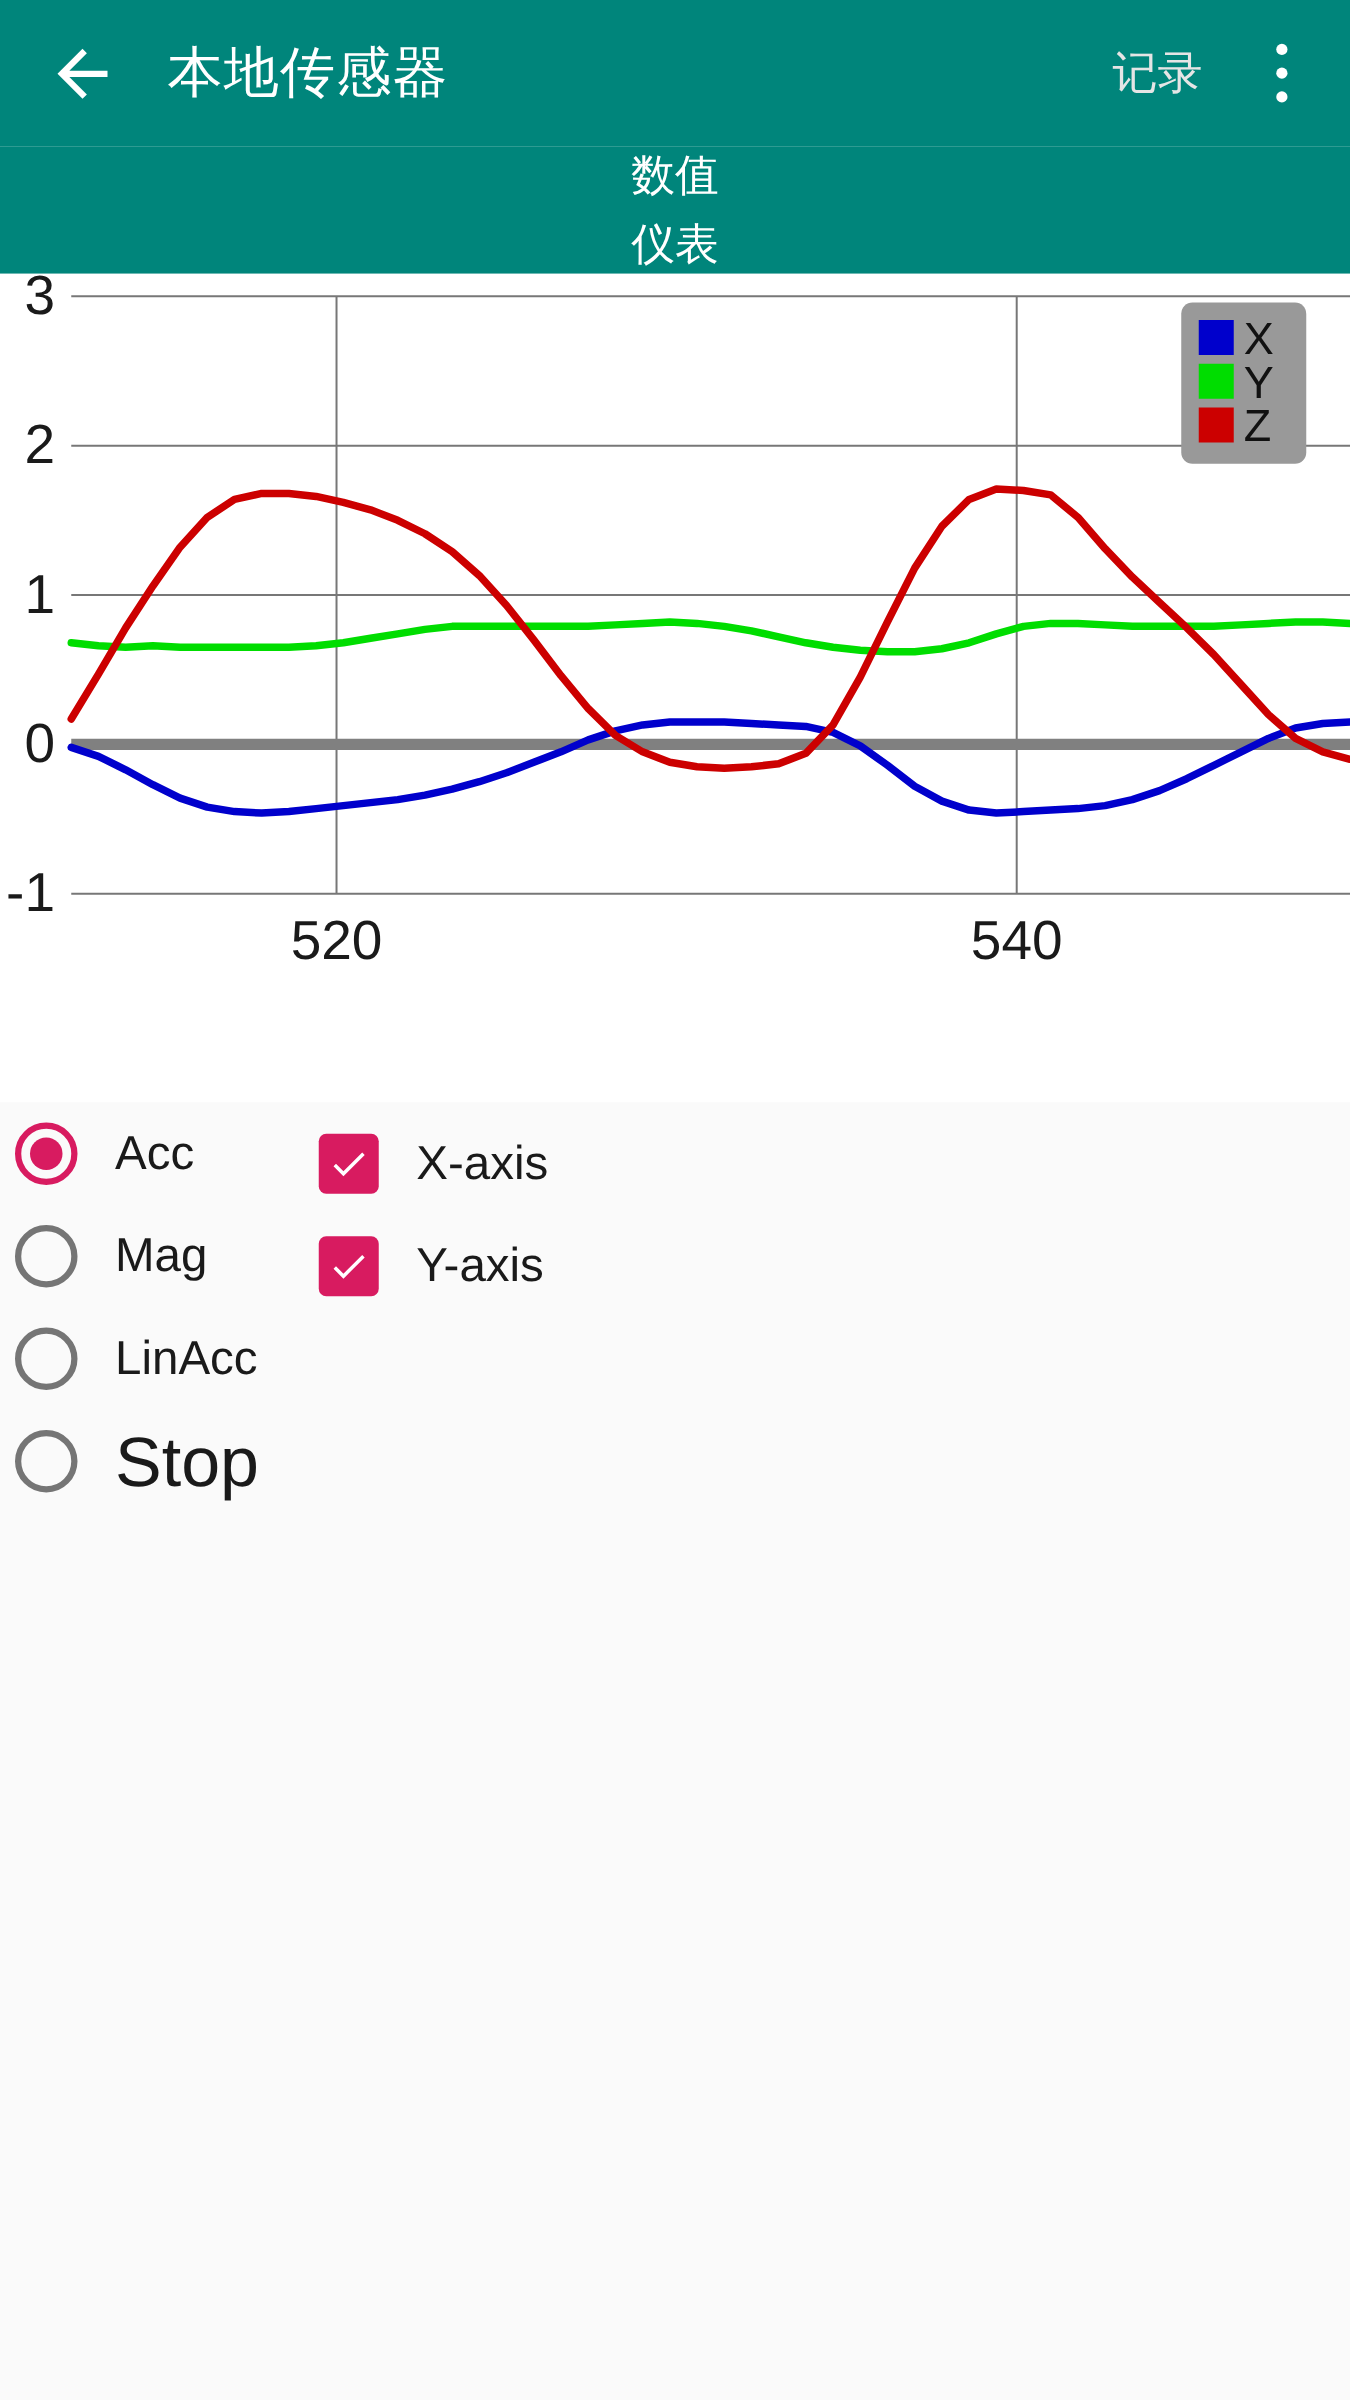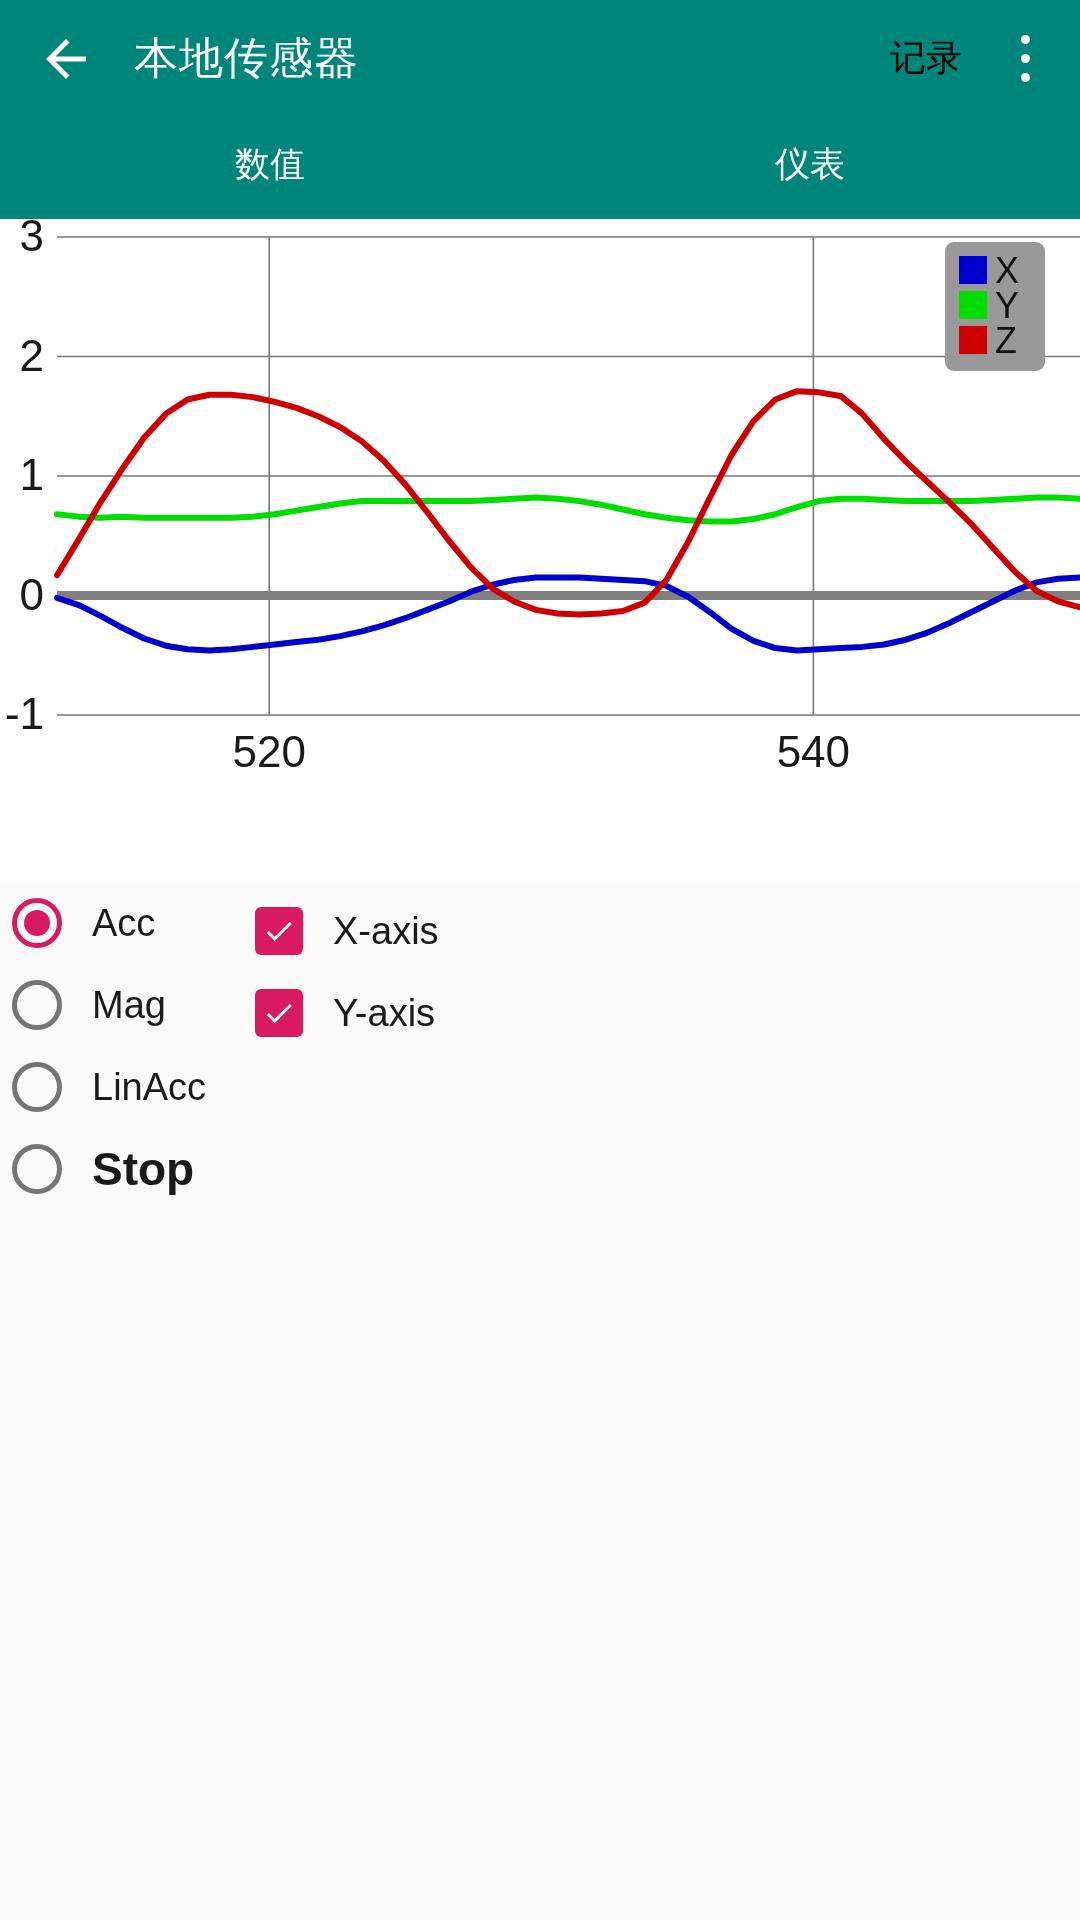--- a/index.html
+++ b/index.html
@@ -38,21 +38,21 @@
   .back-btn svg { display:block; }
   .app-title {
     color: #ffffff;
     font-size: 44px;
     letter-spacing: 1px;
     margin-left: 36px;
     flex: 1 1 auto;
     white-space: nowrap;
   }
   .record-btn {
-    color: #000000;
+    color: #e5e5e5;
     font-size: 36px;
     margin-right: 36px;
     flex: 0 0 auto;
   }
   .overflow-btn {
     width: 54px;
     height: 70px;
     display: flex;
     flex-direction: column;
     align-items: center;
@@ -68,20 +68,21 @@
   }
 
   
   .tabbar {
     position: absolute;
     top: 117px; left: 0;
     width: 1080px;
     height: 102px;
     background: #00857B;
     display: flex;
+    flex-direction: column;
   }
   .tab {
     flex: 1 1 0;
     display: flex;
     align-items: center;
     justify-content: center;
     color: #ffffff;
     font-size: 35px;
     position: relative;
     padding-bottom: 8px;
@@ -153,22 +154,22 @@
     width: 26px; height: 26px;
     border-radius: 50%;
     background: #D81B60;
   }
   .radio-label {
     margin-left: 30px;
     font-size: 38px;
     color: #1a1a1a;
   }
   .radio-label.bold {
-    font-weight: bold;
-    font-size: 46px;
+    font-weight: normal;
+    font-size: 56px;
     text-align: right;
   }
 
   .check-row {
     display: flex;
     align-items: center;
     height: 82px;
     padding-left: 0;
     box-sizing: border-box;
   }

